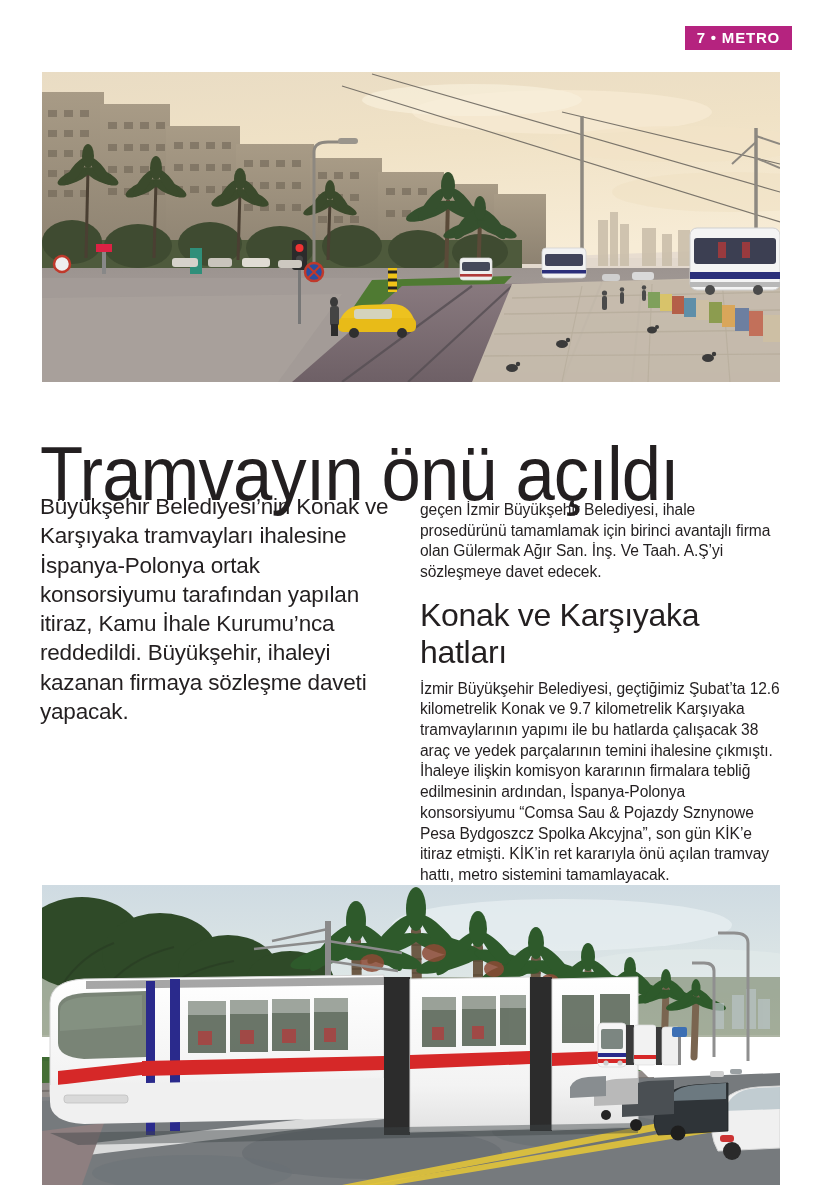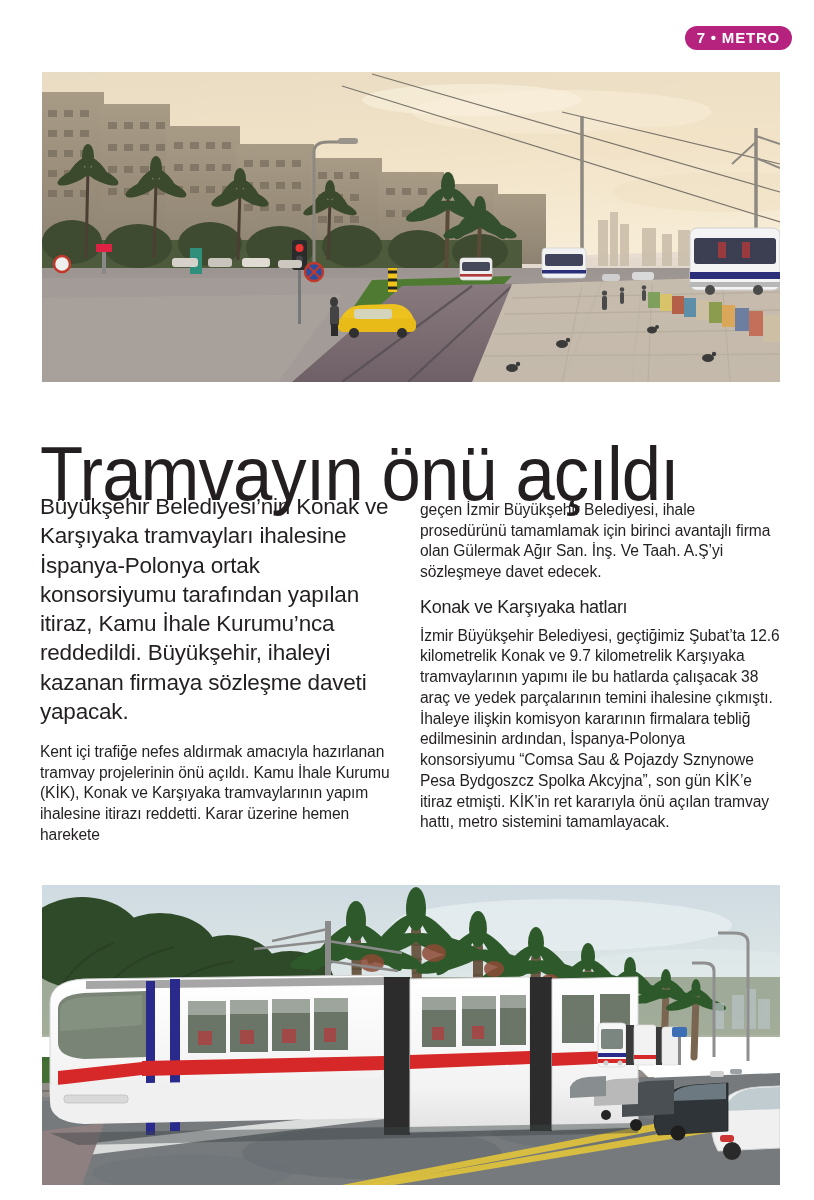--- a/index.html
+++ b/index.html
@@ -28,21 +28,20 @@
     right: 22px;
     top: 26px;
     background: #b5237f;
     color: #ffffff;
     font-size: 15px;
     font-weight: bold;
     letter-spacing: 0.8px;
     padding: 4px 12px 5px 12px;
     line-height: 1;
     white-space: nowrap;
-    border-radius: 12px;
   }
 
   
   .photo {
     position: absolute;
     overflow: hidden;
   }
   #photo-top {
     left: 42px;
     top: 72px;
@@ -89,21 +88,21 @@
     letter-spacing: -0.2px;
   }
   .body-text {
     font-size: 15.6px;
     line-height: 1.33;
     color: #231f20;
     margin: 8px 0 10px 0;
     letter-spacing: -0.1px;
   }
   .subhead {
-    font-size: 18px;
+    font-size: 32px;
     line-height: 1.15;
     font-weight: normal;
     color: #231f20;
     margin: 14px 0 7px 0;
     letter-spacing: -0.3px;
   }
 </style>
 </head>
 <body>
 
@@ -479,21 +478,20 @@
       <rect x="200" y="186" width="28" height="9" rx="3" fill="#e0dcd4"></rect>
       <rect x="236" y="188" width="24" height="8" rx="3" fill="#cdc8c0"></rect>
     </g>
   </svg>
 </div>
 
 <h1 class="headline">Tramvayın önü açıldı</h1>
 
 <div class="col" id="col-left">
   <p class="lead">Büyükşehir Belediyesi’nin Konak ve Karşıyaka tramvayları ihalesine İspanya-Polonya ortak konsorsiyumu tarafından yapılan itiraz, Kamu İhale Kurumu’nca reddedildi. Büyükşehir, ihaleyi kazanan firmaya sözleşme daveti yapacak.</p>
-  <p class="body-text">Kent içi trafiğe nefes aldırmak amacıyla hazırlanan tramvay projelerinin önü açıldı. Kamu İhale Kurumu (KİK), Konak ve Karşıyaka tramvaylarının yapım ihalesine itirazı reddetti. Karar üzerine hemen harekete</p>
 </div>
 
 <div class="col" id="col-right">
   <p class="body-text">geçen İzmir Büyükşehir Belediyesi, ihale prosedürünü tamamlamak için birinci avantajlı firma olan Gülermak Ağır San. İnş. Ve Taah. A.Ş’yi sözleşmeye davet edecek.</p>
   <h2 class="subhead">Konak ve Karşıyaka hatları</h2>
   <p class="body-text">İzmir Büyükşehir Belediyesi, geçtiğimiz Şubat’ta 12.6 kilometrelik Konak ve 9.7 kilometrelik Karşıyaka tramvaylarının yapımı ile bu hatlarda çalışacak 38 araç ve yedek parçalarının temini ihalesine çıkmıştı. İhaleye ilişkin komisyon kararının firmalara tebliğ edilmesinin ardından, İspanya-Polonya konsorsiyumu “Comsa Sau &amp; Pojazdy Sznynowe Pesa Bydgoszcz Spolka Akcyjna”, son gün KİK’e itiraz etmişti. KİK’in ret kararıyla önü açılan tramvay hattı, metro sistemini tamamlayacak.</p>
 </div>
 
 <div class="photo" id="photo-bottom">
   <svg viewBox="0 0 738 300" preserveAspectRatio="none">

